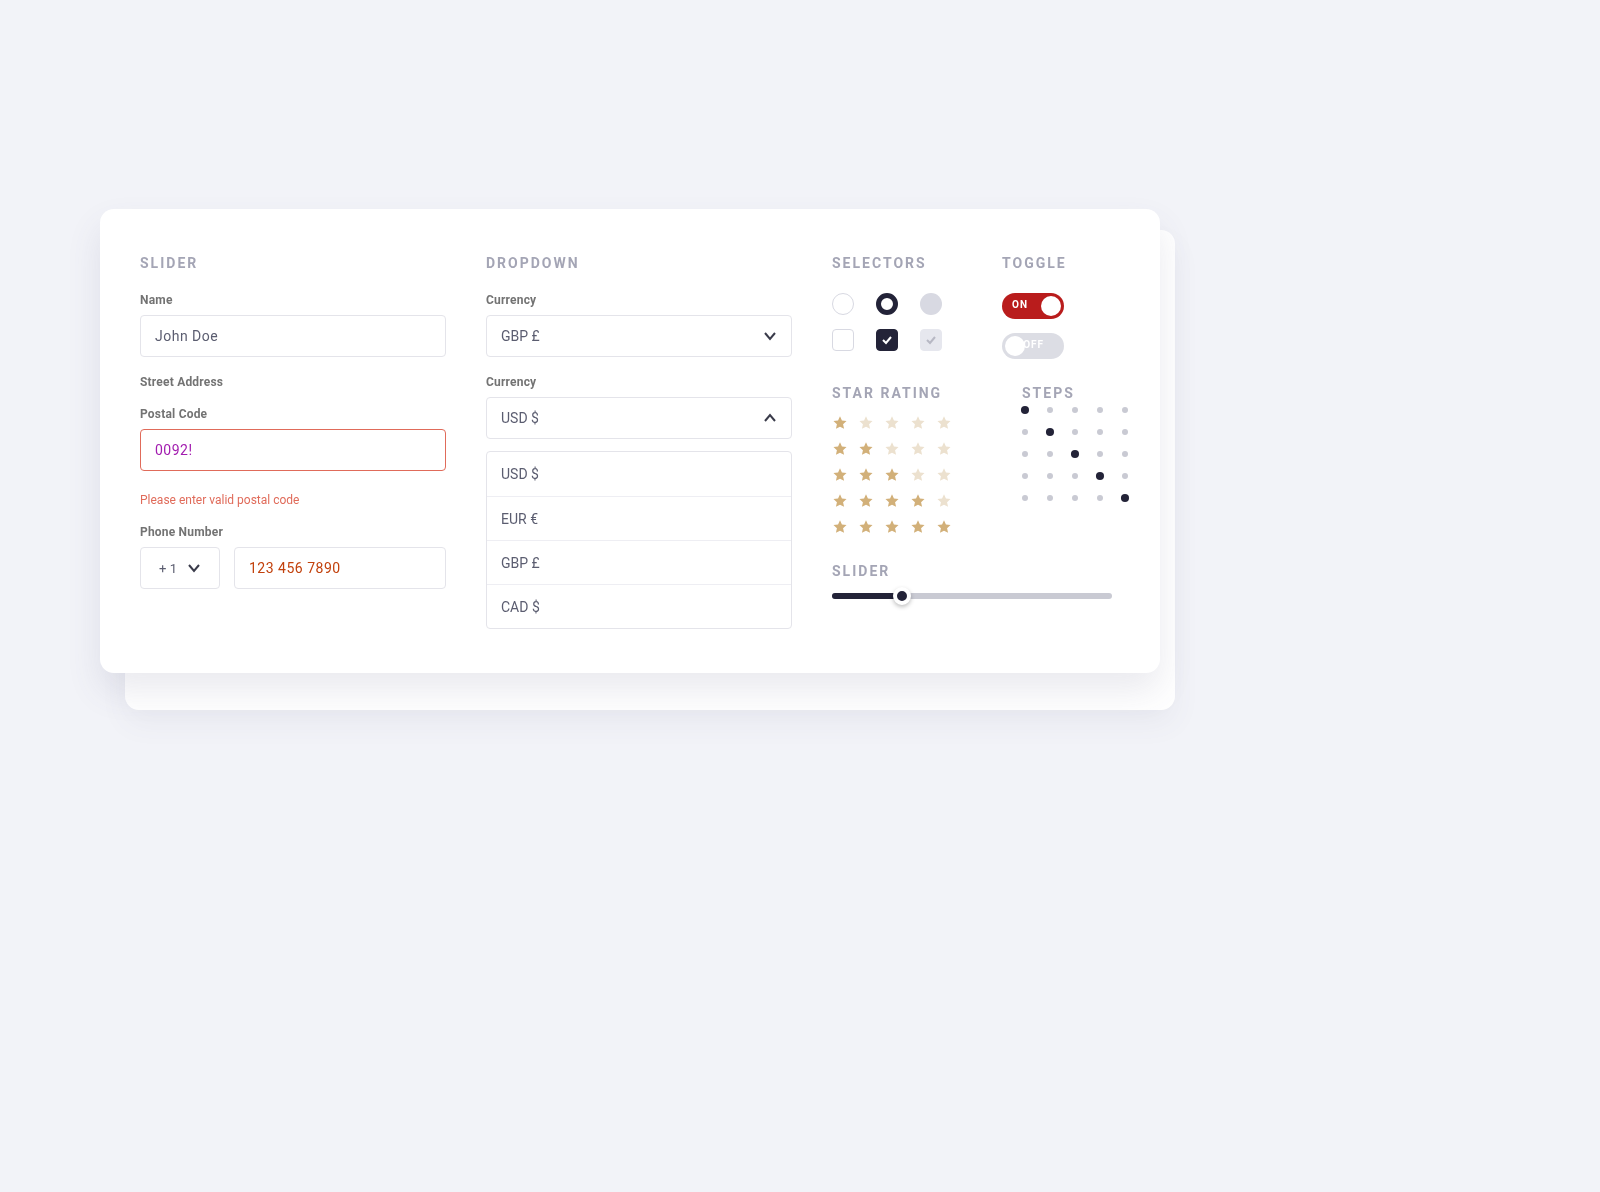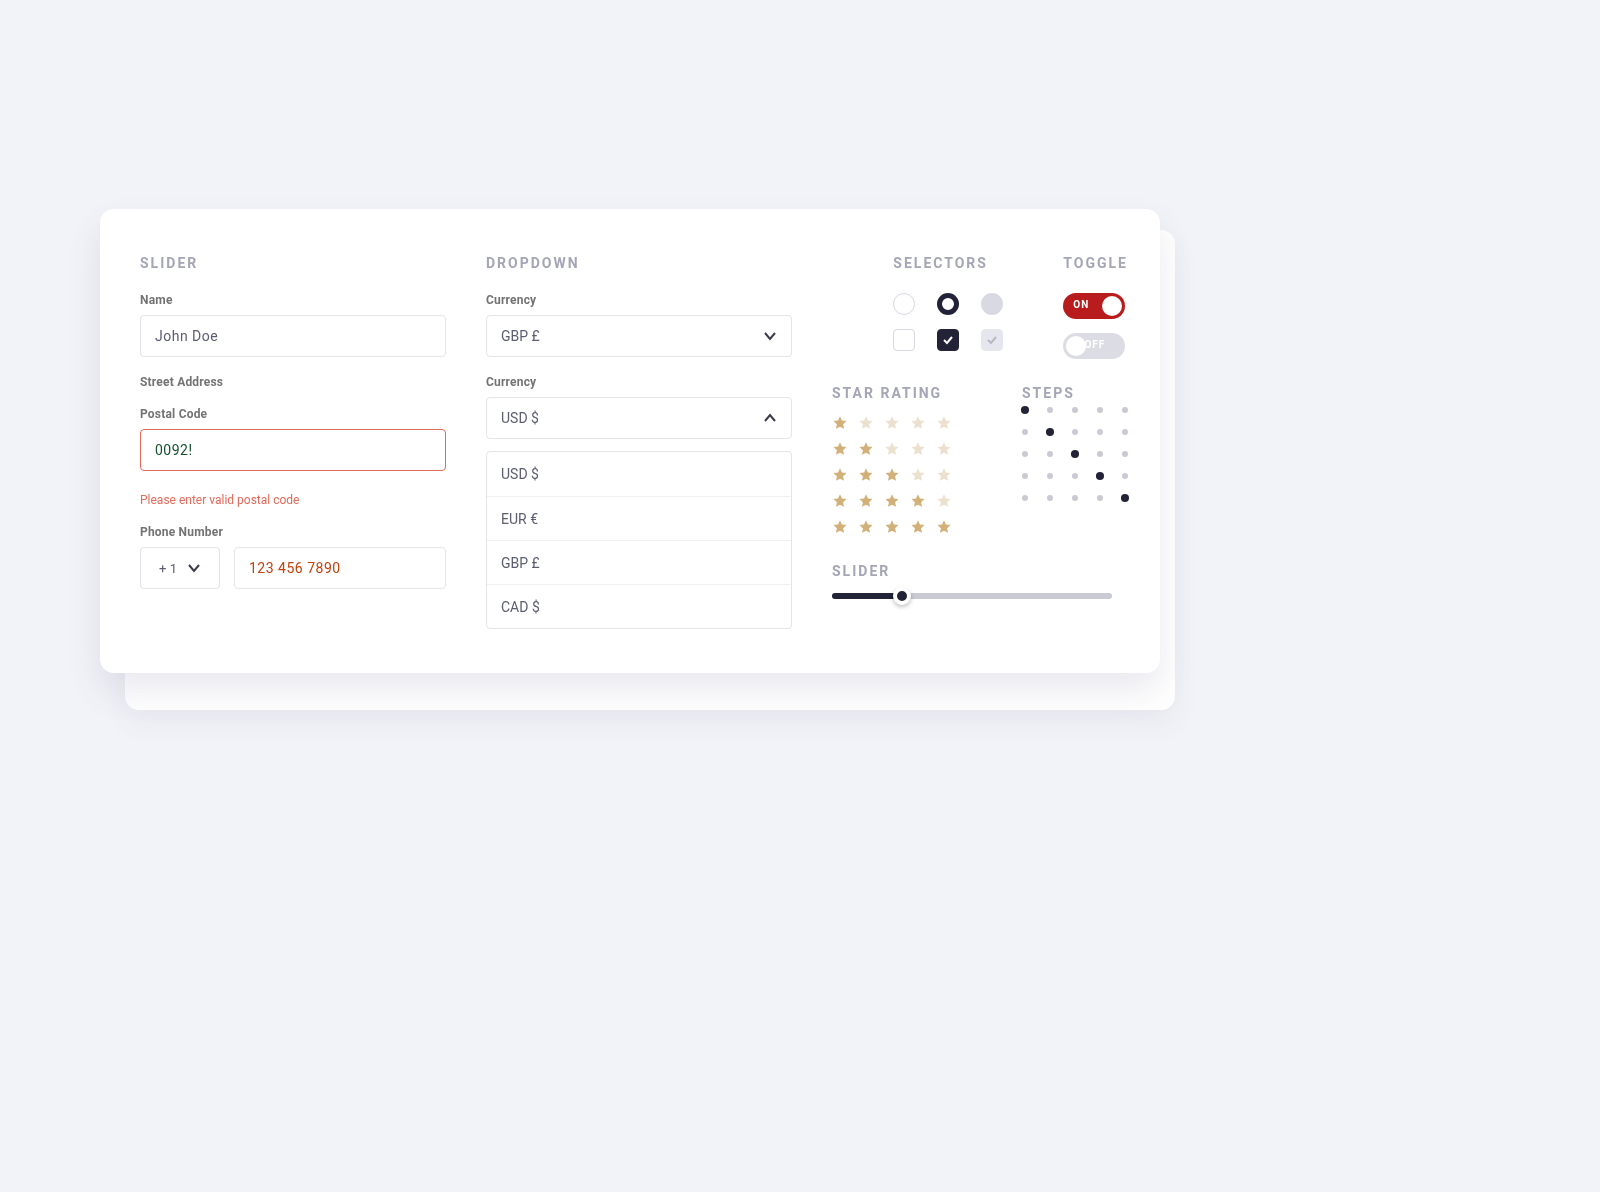--- a/index.html
+++ b/index.html
@@ -69,21 +69,21 @@
     letter-spacing: 0.5px;
   }
   .text-input.focus {
     border-color: #d1a84e;
     box-shadow: 0 0 0 1px rgba(209,168,78,0.15);
   }
   .caret { display:inline-block; width:1px; height:18px; background:#5b5d70; margin-left:1px; vertical-align:middle; animation:blink 1s steps(1) infinite; }
   @keyframes blink { 50% { opacity: 0; } }
   .text-input.error {
     border-color: #e06b5a;
-    color: #14532d;
+    color: #a21caf;
   }
   .hint-error {
     font-size: 12px;
     color: #e06b5a;
     margin-top: 22px;
   }
   .placeholder { color: #c2410c; text-align: right; }
 
   .phone-row { display: flex; gap: 14px; }
   .code-select {
@@ -131,21 +131,21 @@
     height: 44px;
     display: flex;
     align-items: center;
     padding: 0 14px;
     font-size: 14px;
     color: #5b5d70;
     border-top: 1px solid #eeeef3;
   }
   .dropdown-item:first-child { border-top: none; }
 
-  .misc-row { display: flex; gap: 60px; justify-content: flex-end; }
+  .misc-row { display: flex; gap: 60px; }
   .misc-subcol { display: flex; flex-direction: column; }
 
   .selectors-row { display: flex; gap: 22px; margin-bottom: 14px; }
   .radio {
     width: 22px; height: 22px;
     border-radius: 50%;
     border: 1px solid #d8d9e2;
     background: #fff;
   }
   .radio.selected {

